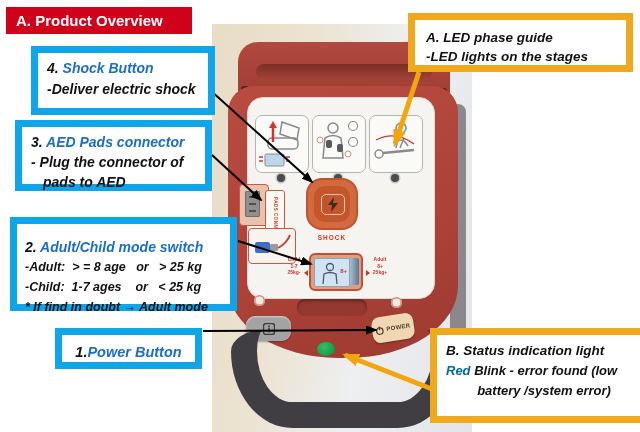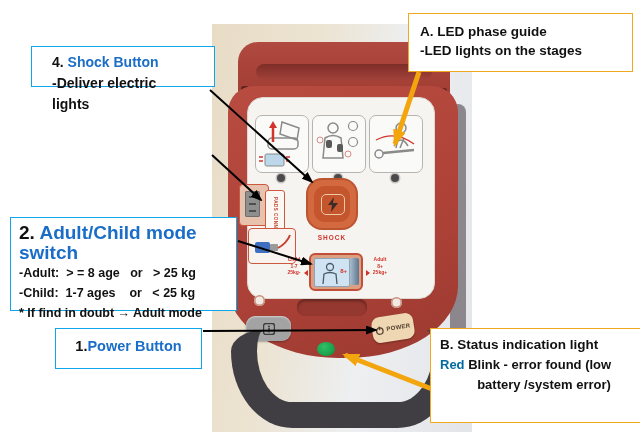--- a/index.html
+++ b/index.html
@@ -135,28 +135,28 @@
   }
   
   .arrows{position:absolute;left:0;top:0;z-index:7;pointer-events:none;}
   
   .banner{
     position:absolute;left:6px;top:7px;width:186px;height:27px;background:#d0021b;
     color:#ffffff;font-size:15px;font-weight:bold;line-height:27px;padding-left:10px;
     box-sizing:border-box;z-index:10;
   }
   .callout{
-    position:absolute;background:#ffffff;border:1px solid #0ea5e9;box-sizing:border-box;
-    font-weight:bold;color:#111111;z-index:10;
+    position:absolute;background:#ffffff;border:7px solid #0ea5e9;box-sizing:border-box;
+    font-weight:bold;color:#111111;z-index:10;font-style:italic;
   }
   .callout.yellow{border-color:#f0a81c;}
-  .c-shock{left:31px;top:46px;width:184px;height:41px;padding:5px 20px;font-size:14px;line-height:21px;}
+  .c-shock{left:31px;top:46px;width:184px;height:69px;padding:5px 9px;font-size:14px;line-height:21px;}
   .c-pads{left:15px;top:120px;width:197px;height:71px;padding:5px 9px;font-size:14px;line-height:20px;}
   .c-mode{left:10px;top:217px;width:227px;height:94px;padding:5px 8px;font-size:12.5px;line-height:20px;}
-  .c-mode .t{font-size:19px;}
+  .c-mode .t{font-size:14px;margin-top:8px;}
   .c-power{left:55px;top:328px;width:147px;height:41px;font-size:14.5px;line-height:35px;text-align:center;}
   .c-led{left:408px;top:13px;width:225px;height:59px;padding:8px 11px;font-size:13.5px;line-height:19px;}
   .c-status{left:430px;top:328px;width:228px;height:95px;padding:6px 9px;font-size:13px;line-height:20px;}
   .c-status .t{font-size:13.5px;}
   .blue{color:#1a6ec7;} .green{color:#1fa037;} .redw{color:#0369a1;} .blk{color:#111111;}
   .pre{white-space:pre;}
   .indent{padding-left:12px;}
   .r-align{text-align:center;}
 </style>
 </head>
@@ -306,26 +306,34 @@
       </marker>
     </defs>
     <line x1="210" y1="90" x2="312" y2="182" stroke="#000" stroke-width="2" marker-end="url(#mb)"></line>
     <line x1="212" y1="155" x2="261" y2="200" stroke="#000" stroke-width="2" marker-end="url(#mb)"></line>
     <line x1="238" y1="241" x2="311" y2="264" stroke="#000" stroke-width="2" marker-end="url(#mb)"></line>
     <line x1="203" y1="331" x2="376" y2="330" stroke="#000" stroke-width="2" marker-end="url(#mb)"></line>
     <line x1="419" y1="72" x2="395" y2="144" stroke="#f2a50c" stroke-width="5" marker-end="url(#my)"></line>
     <line x1="432" y1="389" x2="345" y2="355" stroke="#f2a50c" stroke-width="5" marker-end="url(#my)"></line>
   </svg>
 
+  <div class="banner">
+    <span>A. Product Overview</span>
+  </div>
 
   <div class="callout c-shock">
     <div><span class="blk">4. </span><span class="blue">Shock Button</span></div>
-    <div>-Deliver electric lights</div>
-  </div>
-
+    <div>-Deliver electric shock</div>
+  </div>
+
+  <div class="callout c-pads">
+    <div><span class="blk">3. </span><span class="blue">AED Pads connector</span></div>
+    <div>- Plug the connector of</div>
+    <div class="indent">pads to AED</div>
+  </div>
 
   <div class="callout c-mode">
     <div class="t"><span class="blk">2. </span><span class="blue">Adult/Child mode switch</span></div>
     <div class="pre">-Adult:  &gt; = 8 age   or   &gt; 25 kg</div>
     <div class="pre">-Child:  1-7 ages    or   &lt; 25 kg</div>
     <div class="pre">* If find in doubt → Adult mode</div>
   </div>
 
   <div class="callout c-power">
     <span class="blk">1.</span><span class="blue">Power Button</span>

